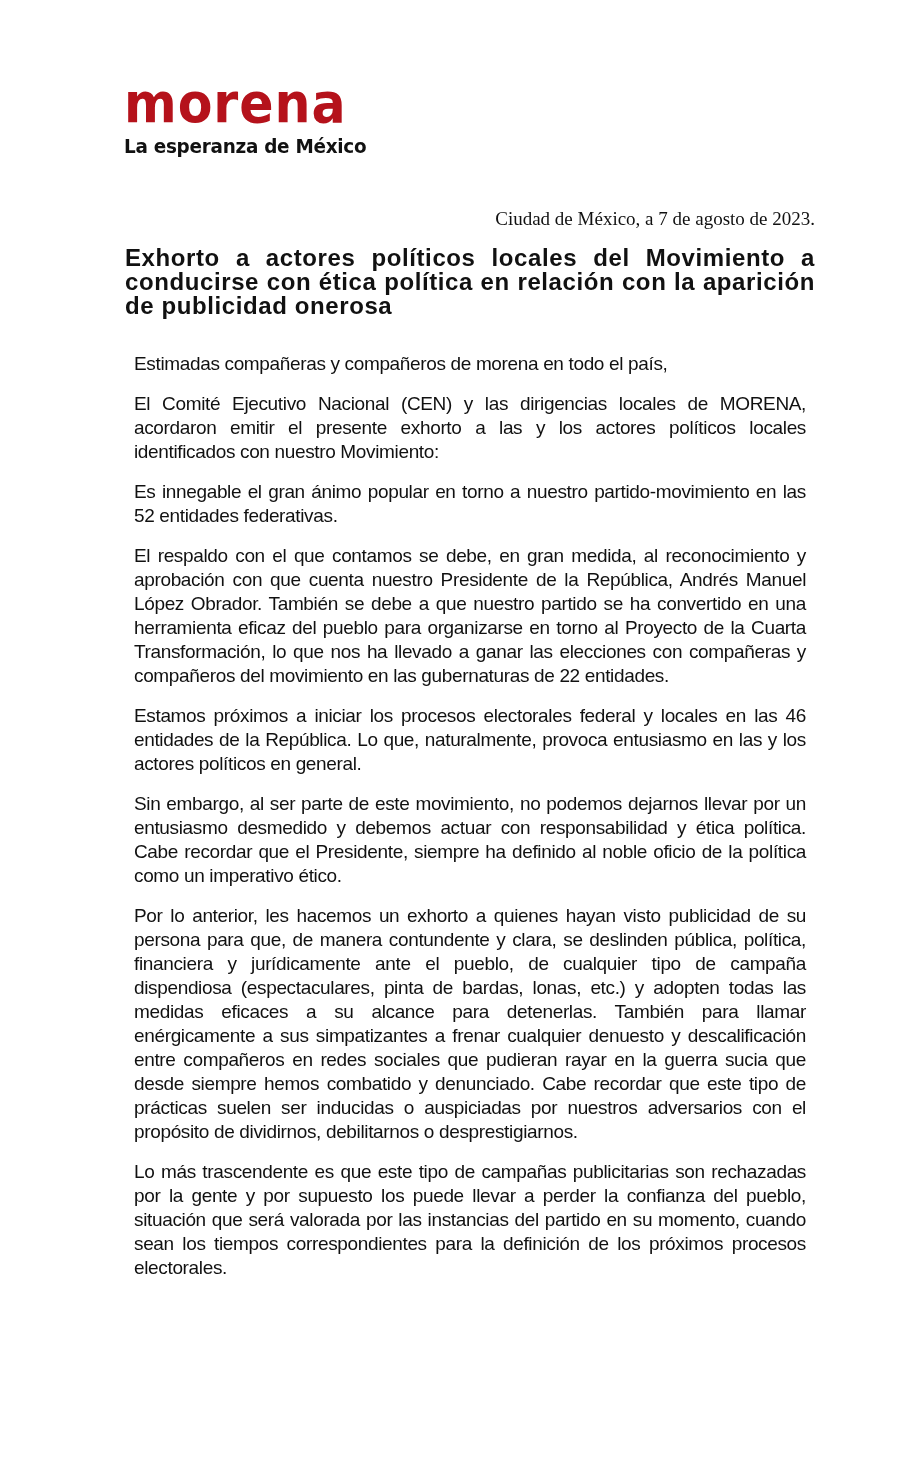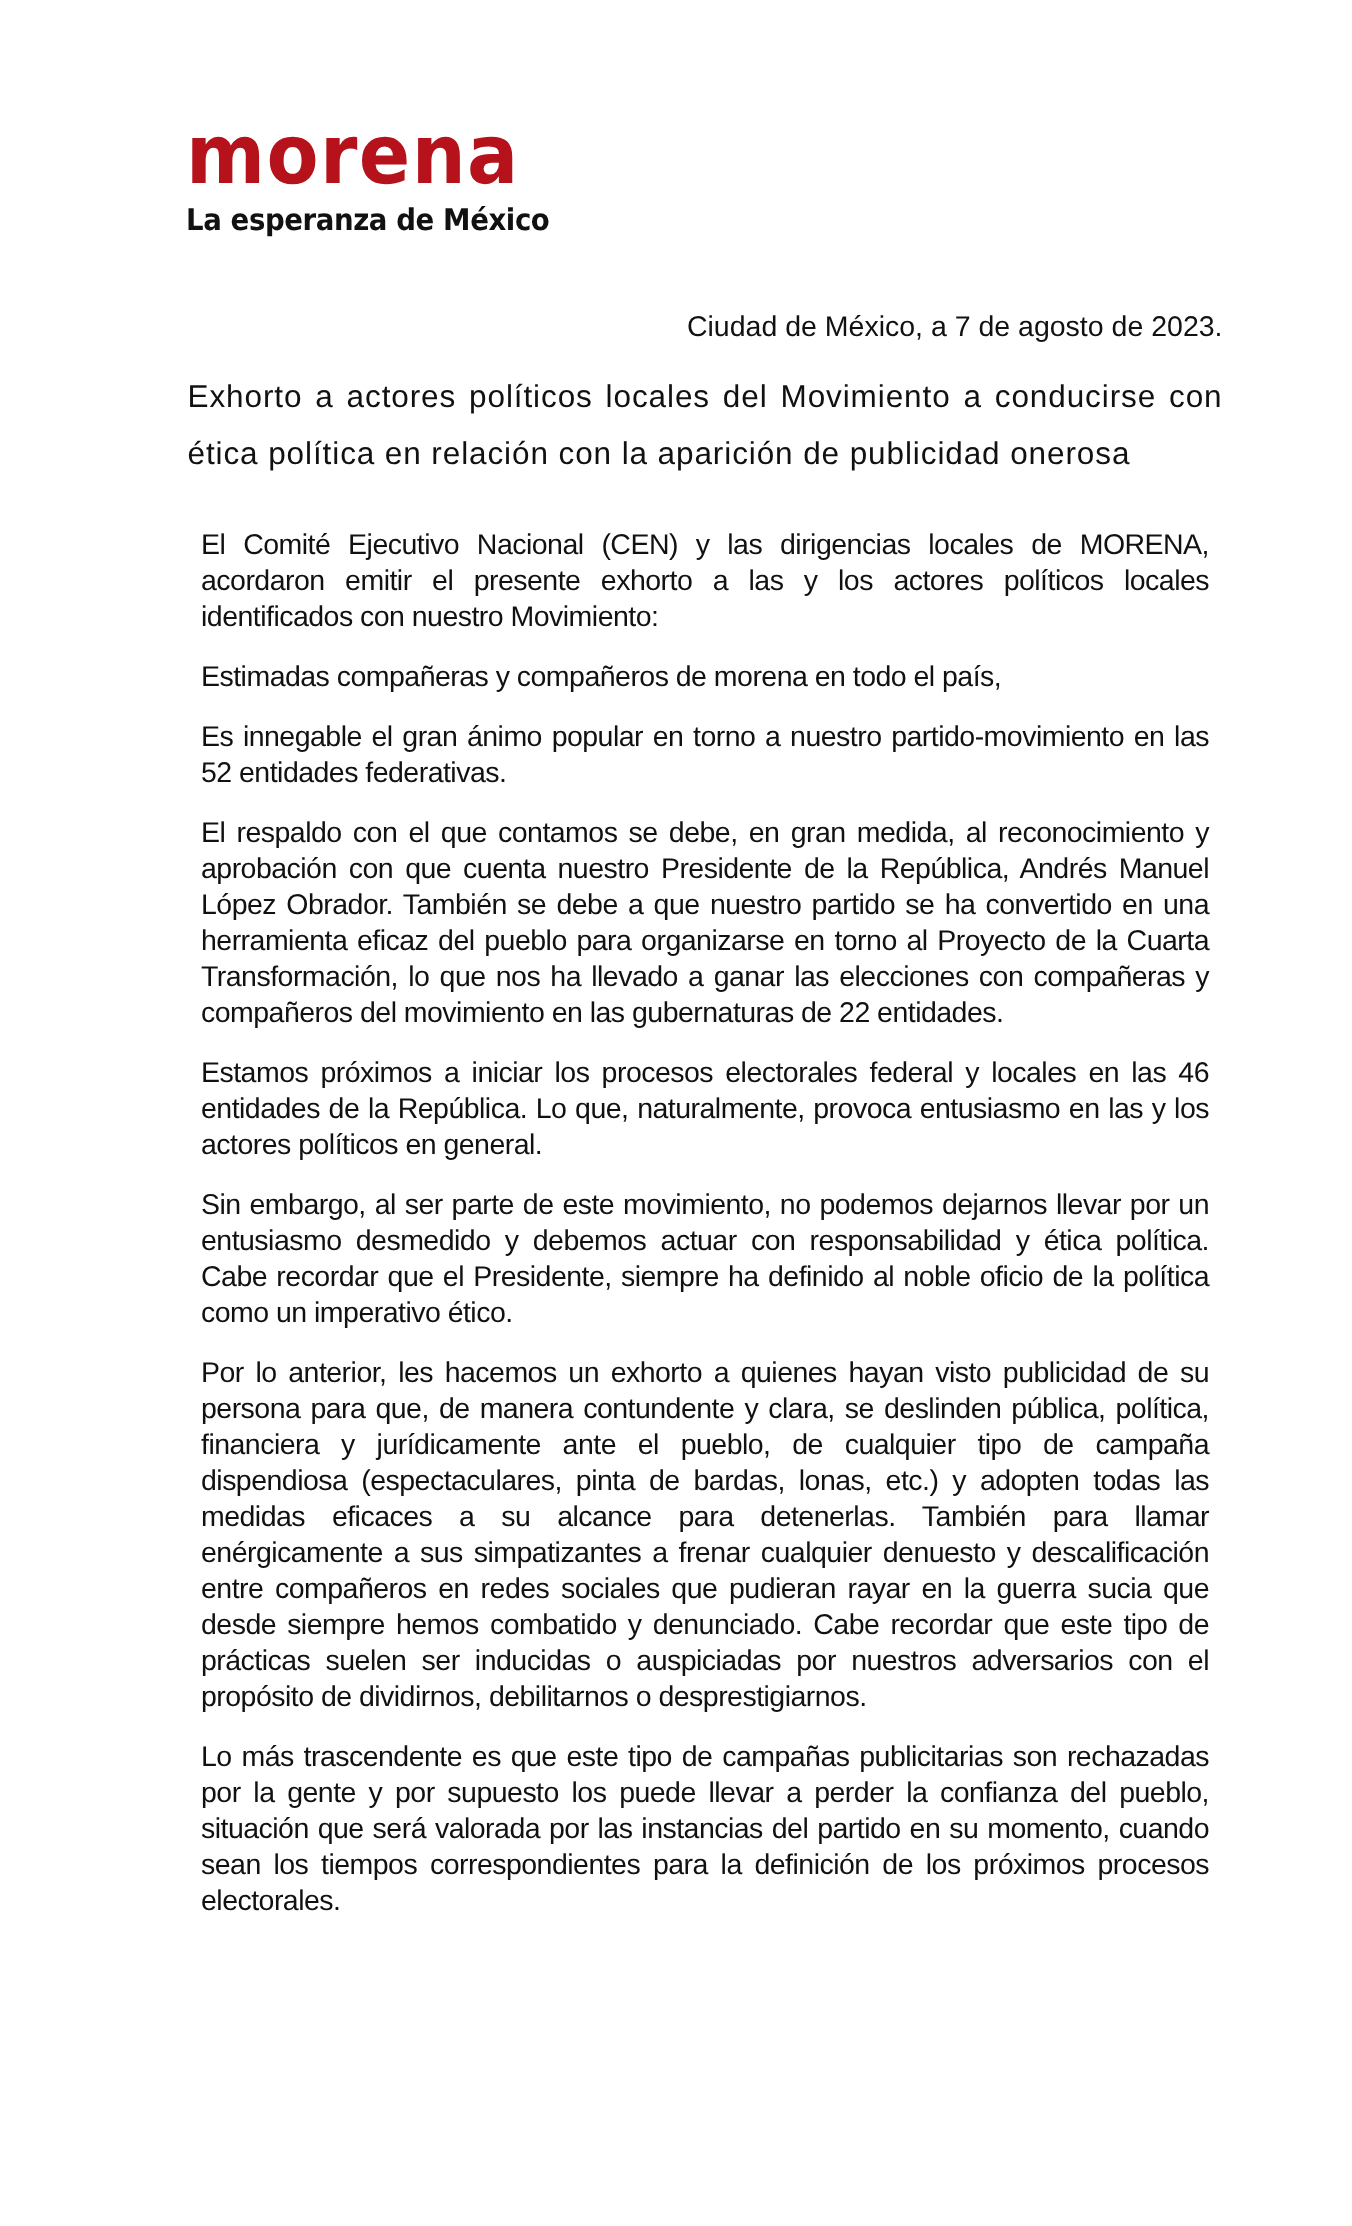--- a/index.html
+++ b/index.html
@@ -12,27 +12,27 @@
       display: block;
     }
     .logo-tag {
       font-family: "DejaVu Sans", sans-serif; font-weight: bold;
       font-size: 20px; line-height: 22px; color: #111;
       display: block; margin-top: 4px; letter-spacing: -0.3px;
       transform: scaleX(0.92); transform-origin: left top;
     }
     .date {
       position: absolute; right: 86px; top: 207px;
-      font-family: Liberation Sans, sans-serif; font-size: 19px; line-height: 24px;
+      font-family: Liberation Serif, serif; font-size: 19px; line-height: 24px;
       text-align: center;
     }
     .title {
       position: absolute; left: 125px; top: 246px; width: 690px;
-      font-family: "Liberation Sans", sans-serif; font-weight: normal;
-      font-size: 21px; line-height: 38px; letter-spacing: 0.6px;
+      font-family: "Liberation Sans", sans-serif; font-weight: bold;
+      font-size: 24px; line-height: 24px; letter-spacing: 0.6px;
       text-align: justify; text-align-last: left;
     }
     .body {
       position: absolute; left: 134px; top: 352px; width: 672px;
       font-family: "Liberation Sans", sans-serif; font-size: 19px; line-height: 24px;
       letter-spacing: -0.35px;
     }
     .body p { margin: 0 0 16px 0; text-align: justify; }
   </style>
 </head>
@@ -41,21 +41,21 @@
 <div class="logo">
   <span class="logo-word">morena</span>
   <span class="logo-tag">La esperanza de México</span>
 </div>
 
 <div class="date">Ciudad de México, a 7 de agosto de 2023.</div>
 
 <div class="title">Exhorto a actores políticos locales del Movimiento a conducirse con ética política en relación con la aparición de publicidad onerosa</div>
 
 <div class="body">
+  <p>Estimadas compañeras y compañeros de morena en todo el país,</p>
   <p>El Comité Ejecutivo Nacional (CEN) y las dirigencias locales de MORENA, acordaron emitir el presente exhorto a las y los actores políticos locales identificados con nuestro Movimiento:</p>
-  <p>Estimadas compañeras y compañeros de morena en todo el país,</p>
   <p>Es innegable el gran ánimo popular en torno a nuestro partido-movimiento en las 52 entidades federativas.</p>
   <p>El respaldo con el que contamos se debe, en gran medida, al reconocimiento y aprobación con que cuenta nuestro Presidente de la República, Andrés Manuel López Obrador. También se debe a que nuestro partido se ha convertido en una herramienta eficaz del pueblo para organizarse en torno al Proyecto de la Cuarta Transformación, lo que nos ha llevado a ganar las elecciones con compañeras y compañeros del movimiento en las gubernaturas de 22 entidades.</p>
   <p>Estamos próximos a iniciar los procesos electorales federal y locales en las 46 entidades de la República. Lo que, naturalmente, provoca entusiasmo en las y los actores políticos en general.</p>
   <p>Sin embargo, al ser parte de este movimiento, no podemos dejarnos llevar por un entusiasmo desmedido y debemos actuar con responsabilidad y ética política. Cabe recordar que el Presidente, siempre ha definido al noble oficio de la política como un imperativo ético.</p>
   <p>Por lo anterior, les hacemos un exhorto a quienes hayan visto publicidad de su persona para que, de manera contundente y clara, se deslinden pública, política, financiera y jurídicamente ante el pueblo, de cualquier tipo de campaña dispendiosa (espectaculares, pinta de bardas, lonas, etc.) y adopten todas las medidas eficaces a su alcance para detenerlas. También para llamar enérgicamente a sus simpatizantes a frenar cualquier denuesto y descalificación entre compañeros en redes sociales que pudieran rayar en la guerra sucia que desde siempre hemos combatido y denunciado. Cabe recordar que este tipo de prácticas suelen ser inducidas o auspiciadas por nuestros adversarios con el propósito de dividirnos, debilitarnos o desprestigiarnos.</p>
   <p>Lo más trascendente es que este tipo de campañas publicitarias son rechazadas por la gente y por supuesto los puede llevar a perder la confianza del pueblo, situación que será valorada por las instancias del partido en su momento, cuando sean los tiempos correspondientes para la definición de los próximos procesos electorales.</p>
 </div>
 
 </body></html>

